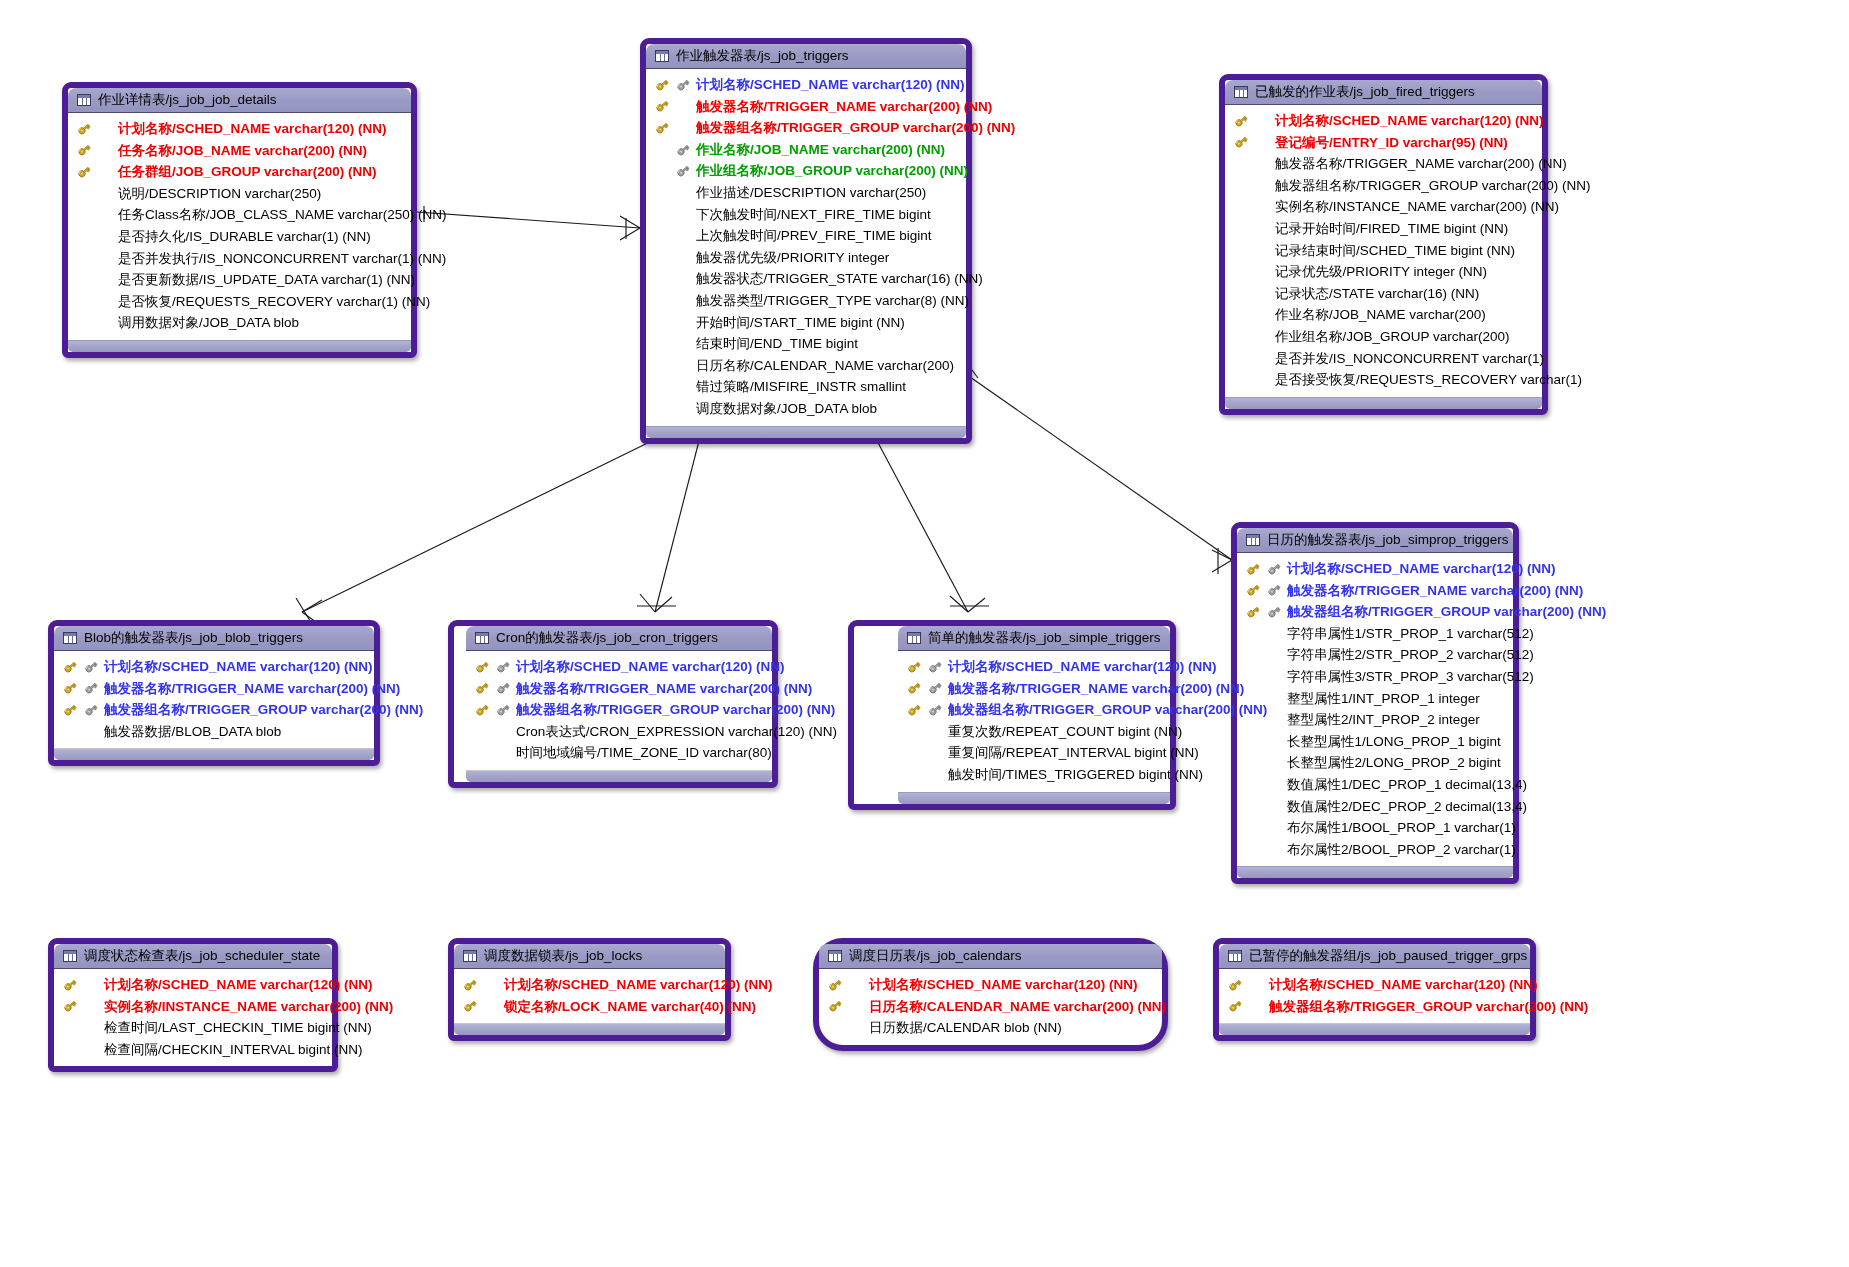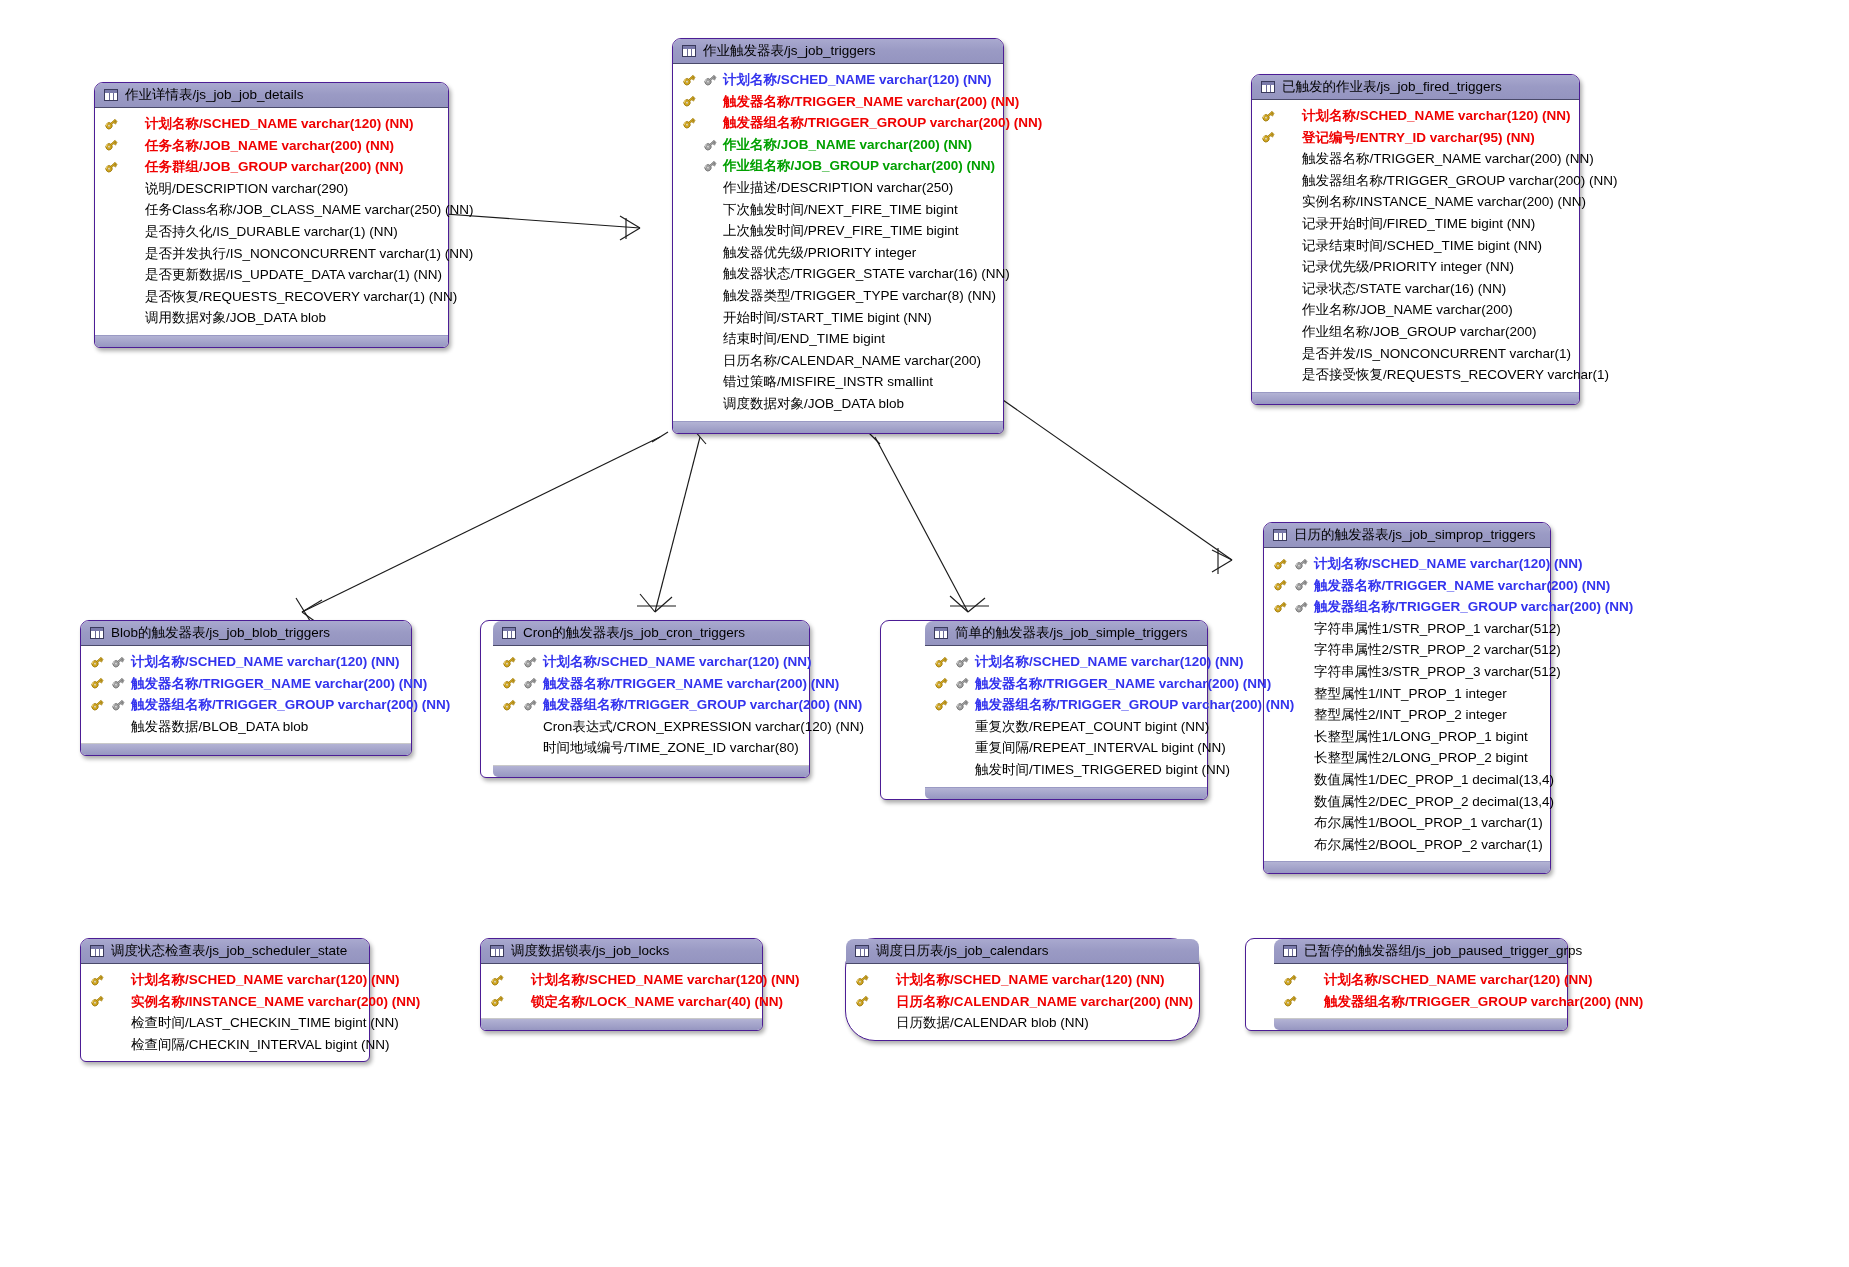--- a/index.html
+++ b/index.html
@@ -20,25 +20,24 @@
     left:0;top:0;
     width:1849px;
     height:1267px;
     pointer-events:none;
     z-index:1;
   }
   .entity{
     position:absolute;
     z-index:5;
     background:#ffffff;
-    border:1px solid #4c1d95;
+    border:6px solid #4c1d95;
     border-radius:9px 9px 6px 6px;
     box-shadow:2px 3px 4px rgba(0,0,0,0.33);
     box-sizing:border-box;
-    margin-left:32px;
   }
   .ent-header{
     background:#9f9fc8;
     background:linear-gradient(to bottom,#a9a9cf 0%,#9a9ac4 48%,#9494c0 100%);
     border-bottom:1px solid #4a4a6a;
     border-radius:8px 8px 0 0;
     height:25px;
     display:flex;
     align-items:center;
     padding:0 8px 0 9px;
@@ -197,21 +196,21 @@
                 <path d="M2.2 5.3 A3.1 3.1 0 0 1 5.6 4.1" stroke="#f4dc86" stroke-width="0.7" fill="none"></path>
               </g>
             </svg>
           </span>
           <span class="keyslot"></span>
           <span class="attr-text t-pk">任务群组/JOB_GROUP varchar(200) (NN)</span>
         </div>
         <div class="attr">
           <span class="keyslot"></span>
           <span class="keyslot"></span>
-          <span class="attr-text t-plain">说明/DESCRIPTION varchar(290)</span>
+          <span class="attr-text t-plain">说明/DESCRIPTION varchar(250)</span>
         </div>
         <div class="attr">
           <span class="keyslot"></span>
           <span class="keyslot"></span>
           <span class="attr-text t-plain">任务Class名称/JOB_CLASS_NAME varchar(250) (NN)</span>
         </div>
         <div class="attr">
           <span class="keyslot"></span>
           <span class="keyslot"></span>
           <span class="attr-text t-plain">是否持久化/IS_DURABLE varchar(1) (NN)</span>
@@ -1064,21 +1063,21 @@
           <span class="keyslot"></span>
           <span class="attr-text t-pk">日历名称/CALENDAR_NAME varchar(200) (NN)</span>
         </div>
         <div class="attr">
           <span class="keyslot"></span>
           <span class="keyslot"></span>
           <span class="attr-text t-plain">日历数据/CALENDAR blob (NN)</span>
         </div>
       </div>
     </div>
-    <div class="entity" style="left: 1213px; top: 938px; width: 323px; padding-left: 28px;">
+    <div class="entity" style="left: 1213px; top: 938px; width: 323px;">
       <div class="ent-header">
         <span class="tbl-icon"></span>
         <span class="ent-title">已暂停的触发器组/js_job_paused_trigger_grps</span>
       </div>
       <div class="ent-body">
         <div class="attr">
           <span class="keyslot">
             <svg width="14" height="14" viewBox="0 0 14 14" class="key">
               <g transform="rotate(-42 7 7)">
                 <circle cx="4.3" cy="7" r="3.1" fill="#d9ad24" stroke="#9e7a0c" stroke-width="0.9"></circle>

